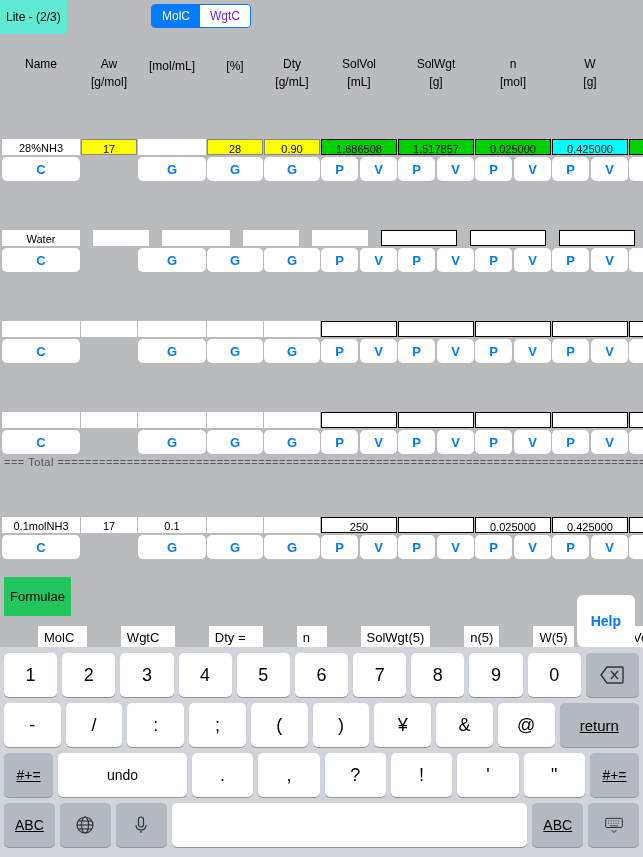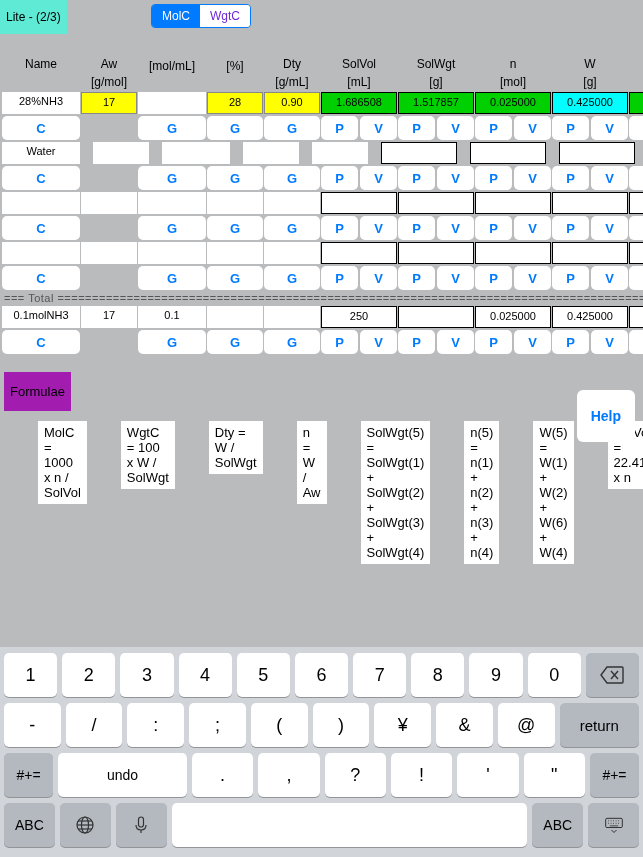--- a/index.html
+++ b/index.html
@@ -5,39 +5,39 @@
     * { box-sizing: border-box; margin: 0; padding: 0; font-family: -apple-system, Helvetica, Arial, sans-serif; }
     body { width: 643px; height: 857px; background: #b9bbbc; overflow: hidden; }
     .lite-banner { background: #5eead4; padding: 10px 6px; font-size: 12px; display: inline-block; }
     .top-area { position: relative; padding-bottom: 8px; }
     .seg-control { position: absolute; top: 4px; left: 135px; display: flex; border: 1px solid #007aff; border-radius: 4px; overflow: hidden; margin-left: 16px; }
     .seg-btn { padding: 4px 10px; font-size: 12px; background: #fff; color: #6d28d9; border: none; }
     .seg-btn.active { background: #007aff; color: #fff; }
     .grid { display: grid; grid-template-columns: 78px 56px 68px 56px 56px 76px 76px 76px 76px 76px; gap: 2px 1px; padding: 0 2px; }
     .hdr { font-size: 12px; text-align: center; padding-top: 6px; line-height: 1.3; }
     .hdr2 { margin-top: 2px; }
-    .cell { height: 22px; background: #fff; border: 1px solid #888; font-size: 11px; padding: 3px 2px; text-align: center; }
+    .cell { height: 16px; background: #fff; border: 1px solid #888; font-size: 11px; padding: 3px 2px; text-align: center; margin-top: 47px; }
     .cell.noborder { border: none; background: #fff; }
     .cell.yellow { background: #ffff00; }
     .cell.green { background: #00d000; border-color: #000; }
     .cell.cyan { background: #00ffff; border-color: #000; }
     .cell.bordered { border: 1px solid #000; }
     .sbtn { height: 24px; background: #fff; color: #007aff; border: none; border-radius: 5px; font-size: 13px; font-weight: 600; display: flex; align-items: center; justify-content: center; }
     .btn-holder { display: flex; gap: 2px; }
     .btn-holder .sbtn { flex: 1; }
     .total-line { font-size: 11px; padding: 2px 4px; letter-spacing: 0.5px; color: #555; white-space: nowrap; overflow: hidden; }
     .formulae-section { padding: 10px 4px; position: relative; }
-    .formulae-label { background: #a21caf; display: inline-block; padding: 12px 6px; font-size: 13px; margin-bottom: 8px; }
+    .formulae-label { background: #22c55e; display: inline-block; padding: 12px 6px; font-size: 13px; margin-bottom: 8px; }
     .help-btn { position: absolute; right: 8px; top: 28px; background: #fff; color: #007aff; border: none; border-radius: 6px; padding: 18px 14px; font-size: 14px; font-weight: 600; }
     .formula { background: #fff; padding: 4px 6px; font-size: 13px; margin: 2px 0; display: inline-block; margin-left: 34px; }
     .fblock { display: flex; align-items: flex-start; }
     .keyboard { position: absolute; bottom: 0; left: 0; right: 0; background: #d1d4d9; padding: 6px 4px 4px; }
     .krow { display: flex; gap: 5px; margin-bottom: 6px; justify-content: center; }
     .key { background: #fff; border: none; border-radius: 5px; height: 44px; flex: 1; font-size: 18px; color: #000; box-shadow: 0 1px 0 rgba(0,0,0,0.3); display: flex; align-items: center; justify-content: center; }
-    .key.dark { background: #b4b9c0; font-size: 14px; }
+    .key.dark { background: #b4b9c0; font-size: 14px; text-decoration: underline; }
     .key.wide2 { flex: 2.1; }
     .key.return { flex: 1.4; font-size: 15px; }
     .key.bksp { flex: 1; }
     .key.space { flex: 5.6; }
     .key.small { font-size: 14px; }
     .key.fn { flex: 0.8; min-width: 44px; }
     .bksp-icon { width: 24px; height: 18px; }
     .globe-icon, .mic-icon, .kbd-icon { width: 20px; height: 20px; }
   </style>
 </head>

